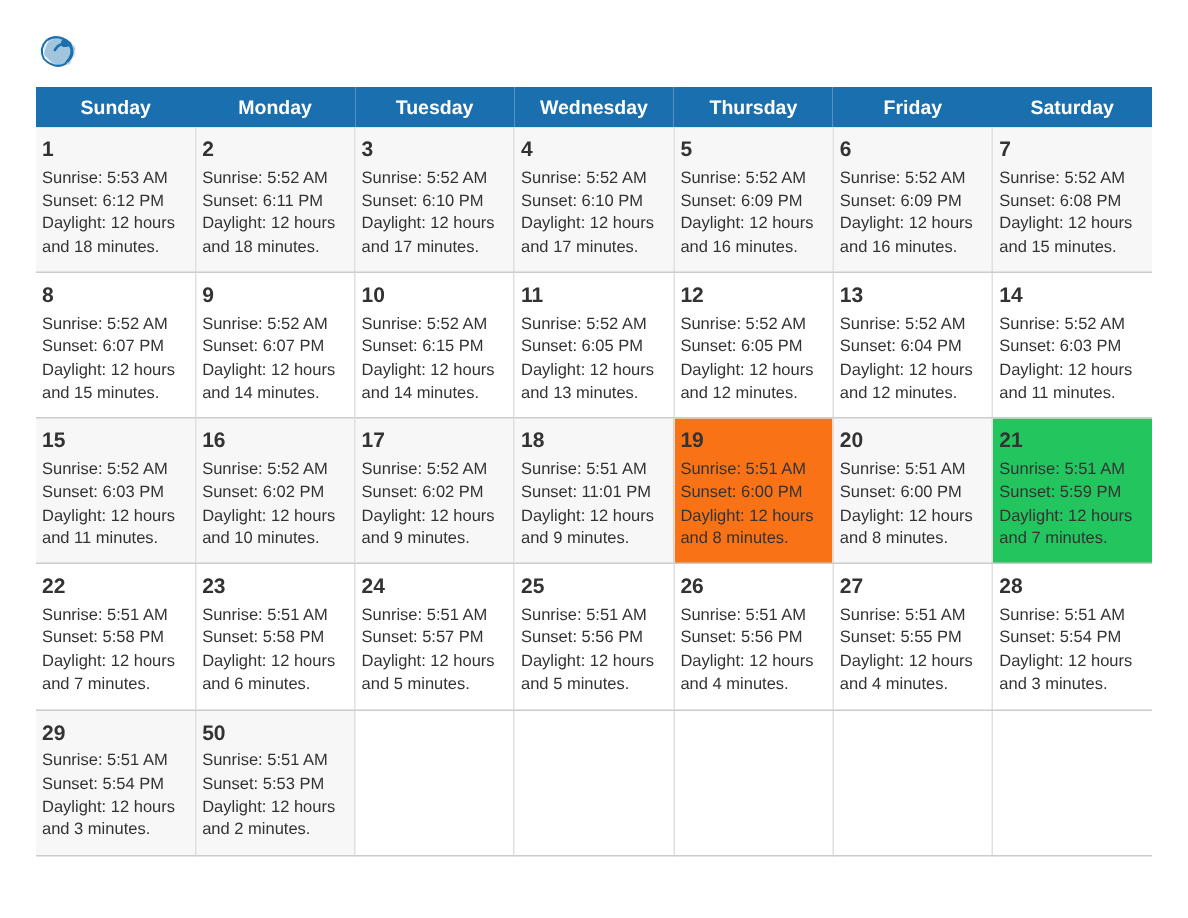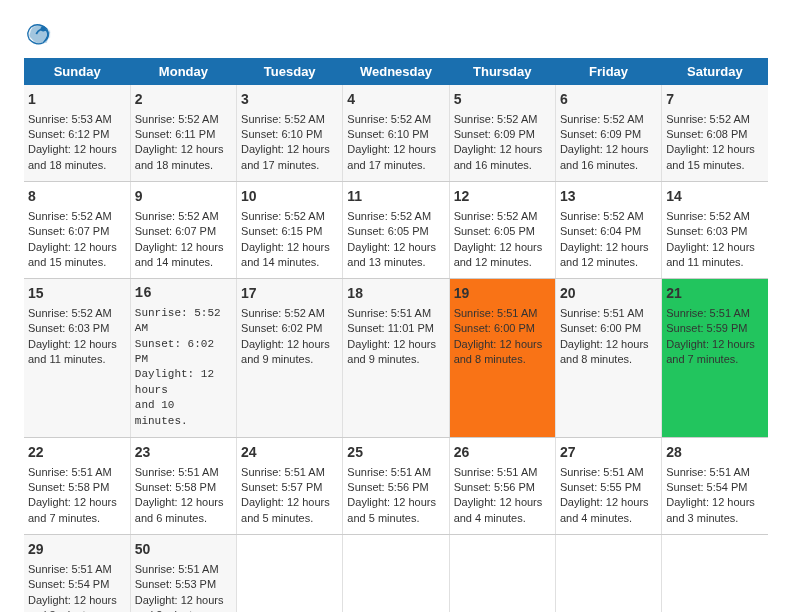--- a/index.html
+++ b/index.html
@@ -220,21 +220,21 @@
         </td>
       </tr>
       <tr>
         <td style="background: rgb(247, 247, 247);">
           <span class="day-num">15</span>
           <div>Sunrise: 5:52 AM</div>
           <div>Sunset: 6:03 PM</div>
           <div>Daylight: 12 hours</div>
           <div>and 11 minutes.</div>
         </td>
-        <td style="background: rgb(247, 247, 247); font-family: Liberation Mono, monospace;">
+        <td style="background: rgb(247, 247, 247);">
           <span class="day-num">16</span>
           <div>Sunrise: 5:52 AM</div>
           <div>Sunset: 6:02 PM</div>
           <div>Daylight: 12 hours</div>
           <div>and 10 minutes.</div>
         </td>
         <td style="background: rgb(247, 247, 247);">
           <span class="day-num">17</span>
           <div>Sunrise: 5:52 AM</div>
           <div>Sunset: 6:02 PM</div>

